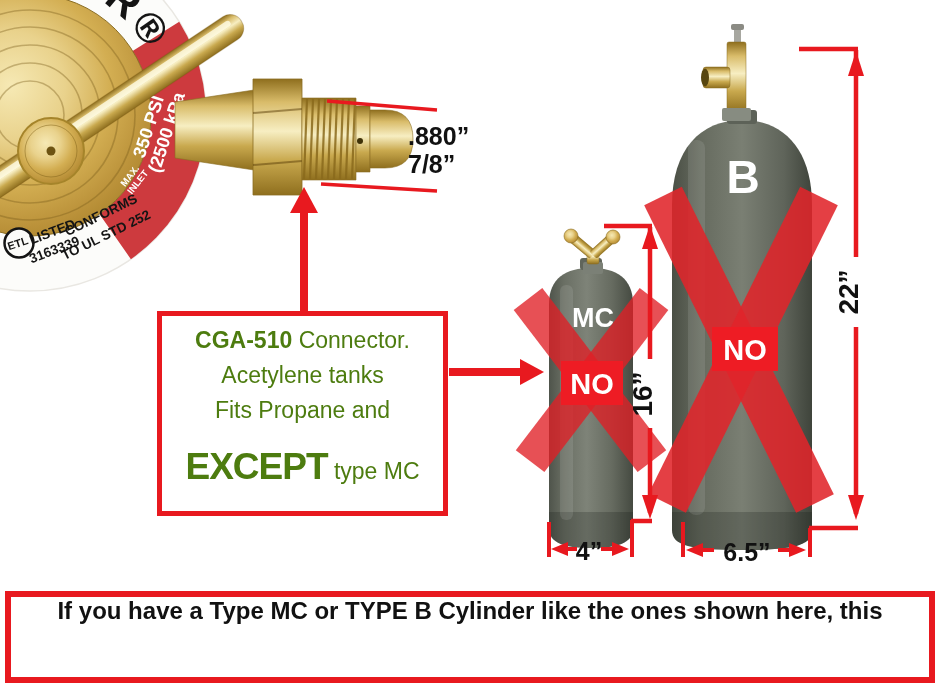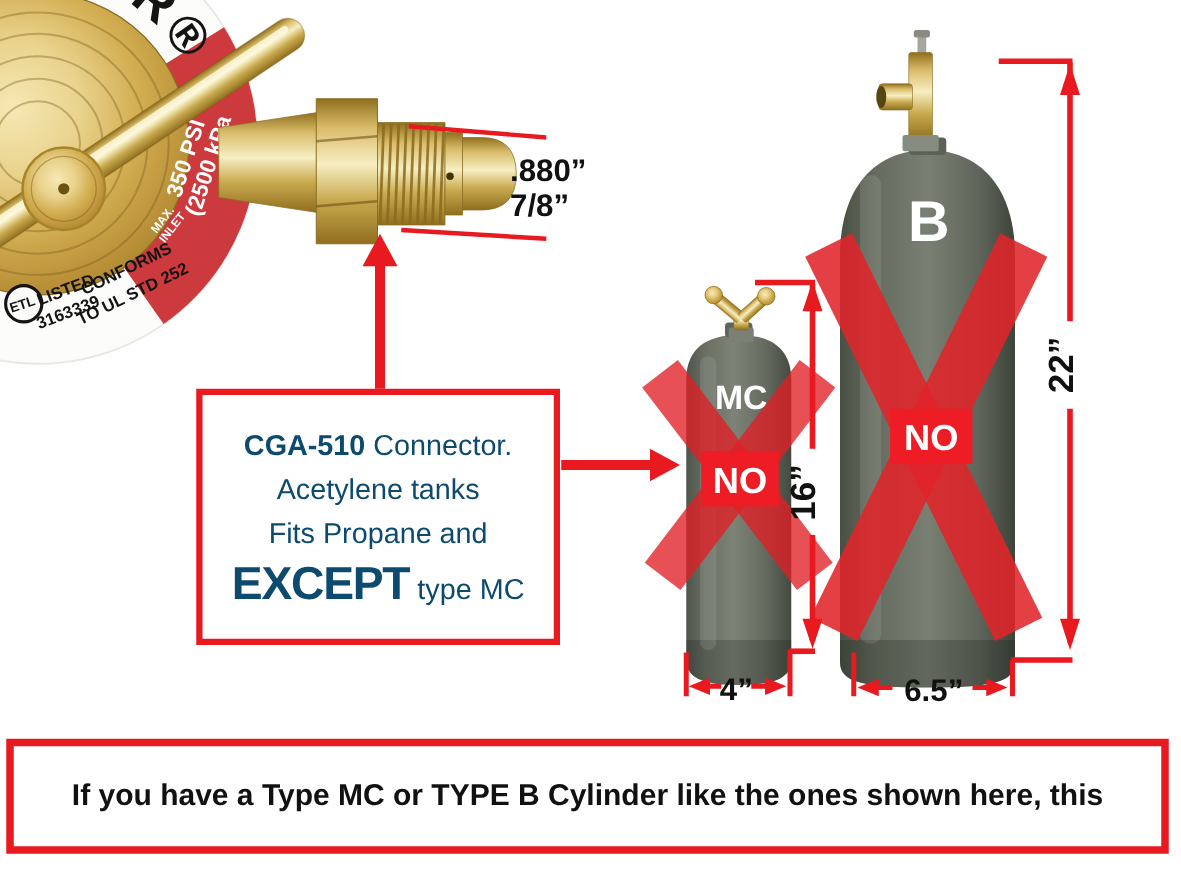--- a/index.html
+++ b/index.html
@@ -6,31 +6,31 @@
   #canvas{
     position:relative;width:945px;height:700px;background:#ffffff;overflow:hidden;
     font-family:"Liberation Sans",sans-serif;
   }
   svg text{font-family:"Liberation Sans",sans-serif;}
   
   #info-box{
     position:absolute;left:157px;top:311px;width:291px;height:205px;
     box-sizing:border-box;border:5px solid #e8191f;background:#ffffff;
     display:flex;flex-direction:column;align-items:center;justify-content:center;
-    text-align:center;color:#0c4a6e;line-height:1.0;
+    text-align:center;color:#4d7c0f;line-height:1.0;
   }
   .ib-line{font-size:23px;font-weight:400;margin:6px 0;white-space:nowrap;}
   .ib-bold{font-weight:bold;}
   .ib-except{font-size:37px;font-weight:bold;letter-spacing:-1px;}
-  .ib-except-line{margin:4px 0;white-space:nowrap;}
+  .ib-except-line{margin:20px 0;white-space:nowrap;}
   
   #banner{
     position:absolute;left:5px;top:591px;width:930px;height:92px;
     box-sizing:border-box;border:6px solid #e8191f;background:#ffffff;
-    display:flex;flex-direction:column;justify-content:center;
+    display:flex;justify-content:center;
     text-align:center;color:#111;
   }
   .bn-line1{font-size:24px;font-weight:bold;white-space:nowrap;}
   .bn-line2{font-size:24px;font-weight:bold;margin-top:4px;white-space:nowrap;}
   .bn-emph{font-size:33px;font-weight:bold;letter-spacing:.5px;}
 </style>
 </head>
 <body>
 
 <div id="canvas">

